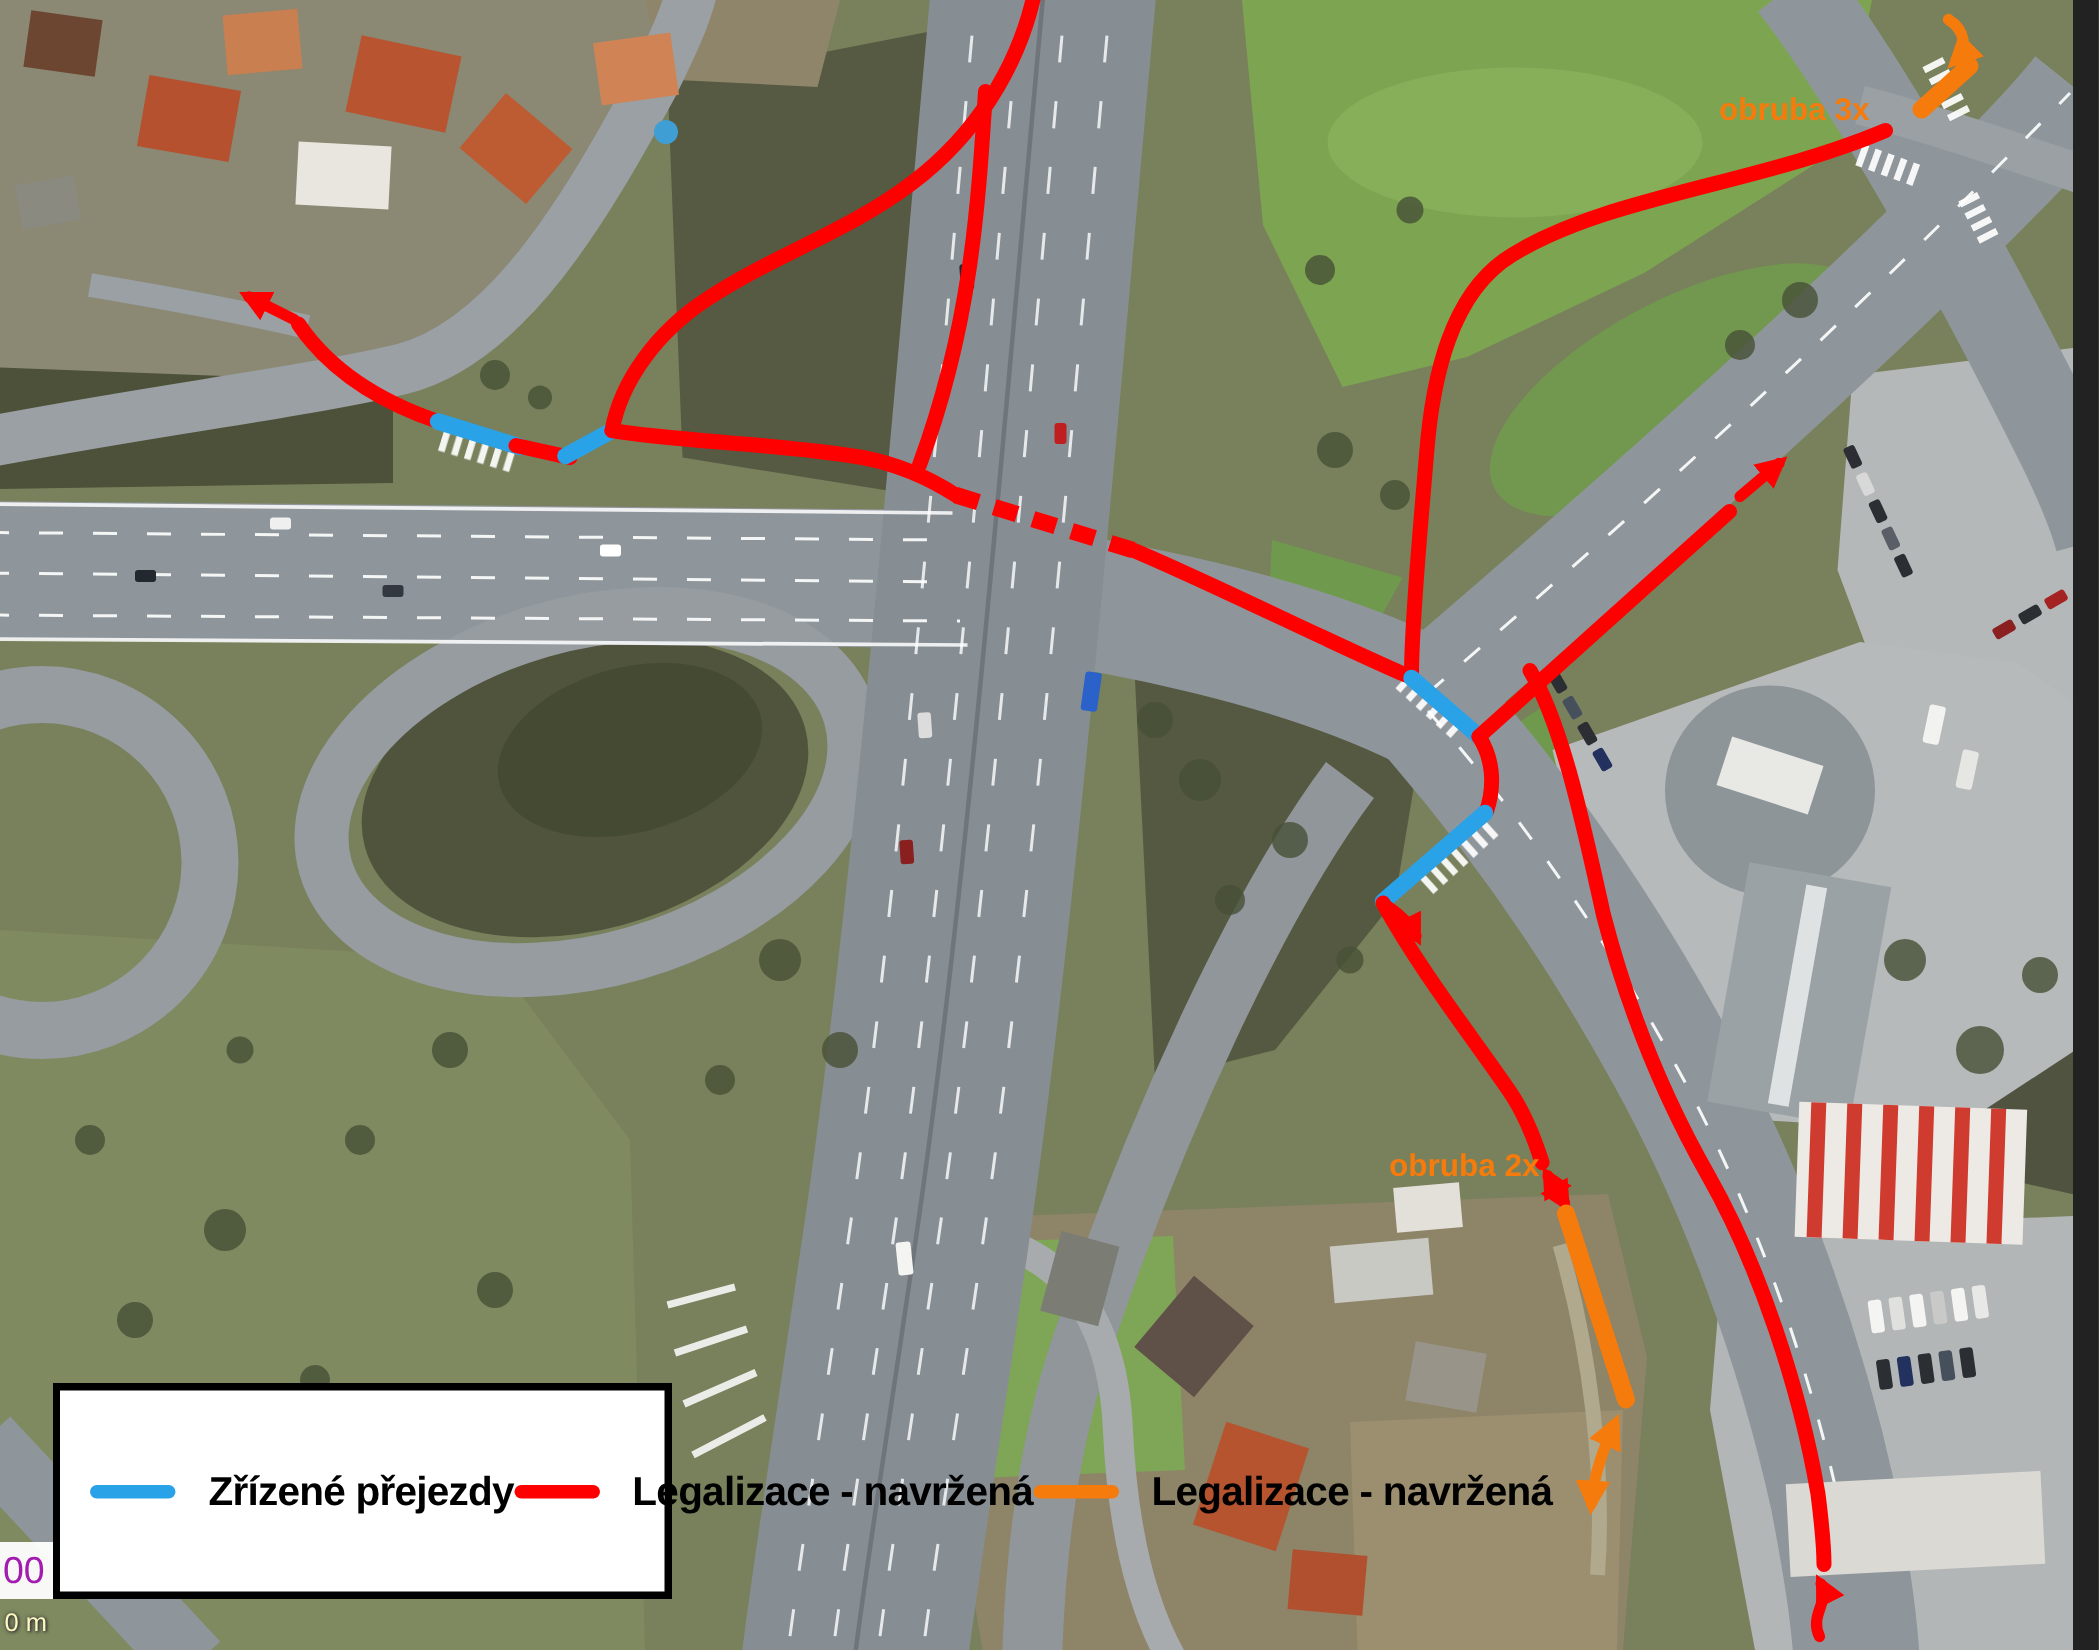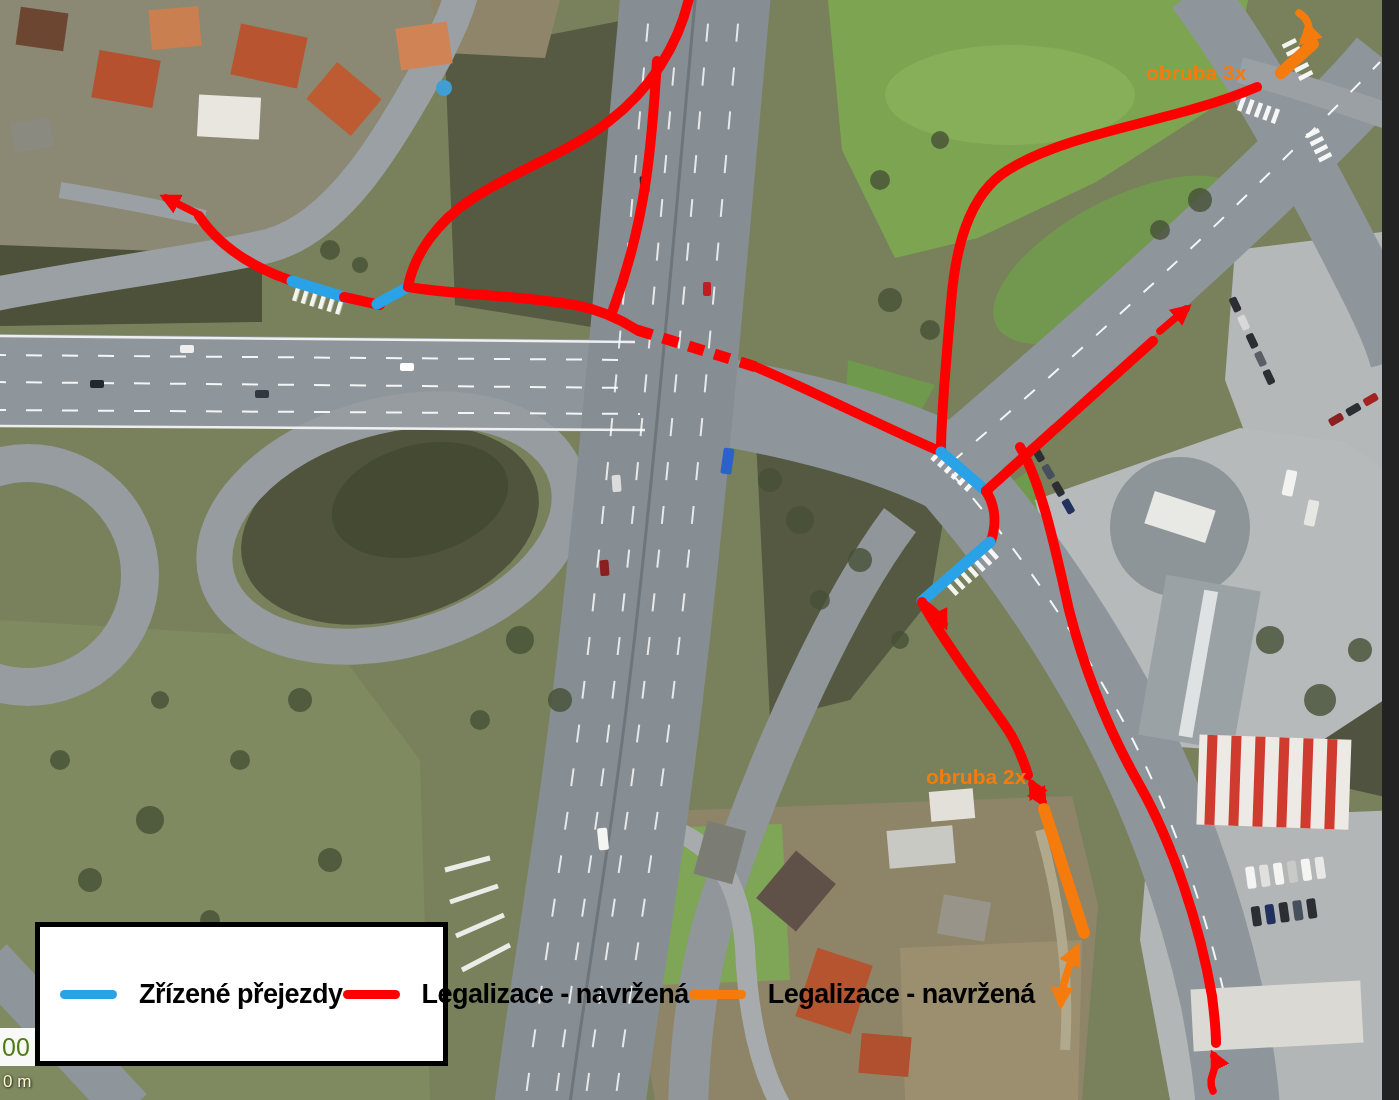--- a/index.html
+++ b/index.html
@@ -12,21 +12,21 @@
           display:flex;justify-content:space-evenly;
           padding:4px 6px 4px 20px;z-index:30;}
   .legend-row{display:flex;align-items:center;gap:22px;}
   .swatch{width:57px;height:9px;border-radius:5px;flex:0 0 auto;background:#888;}
   .legend-label{font-size:27px;font-weight:bold;color:#000;letter-spacing:-0.5px;
                 white-space:nowrap;line-height:1;}
   
   .scale-box{position:absolute;left:0;top:1028px;width:46px;height:38px;
              background:rgba(255,255,255,.95);z-index:20;display:flex;
              align-items:center;justify-content:flex-start;overflow:hidden;}
-  .scale-box span{font-size:25px;color:#4d7c0f;line-height:1;padding-left:2px;}
+  .scale-box span{font-size:25px;color:#a21caf;line-height:1;padding-left:2px;}
   .scale-unit{position:absolute;left:3px;top:1072px;z-index:10;font-size:17px;
               color:#fef9c3;text-shadow:0 0 3px #333,1px 1px 2px #333;}
   
   .route-red{stroke:#ff0000;fill:none;}
   .route-blue{stroke:#2aa2e8;fill:none;}
   .route-orange{stroke:#f57b0c;fill:none;}
   .obruba-label{fill:#f57b0c;font-family:"Liberation Sans",sans-serif;
                 font-size:21px;font-weight:bold;}
 </style>
 </head>

